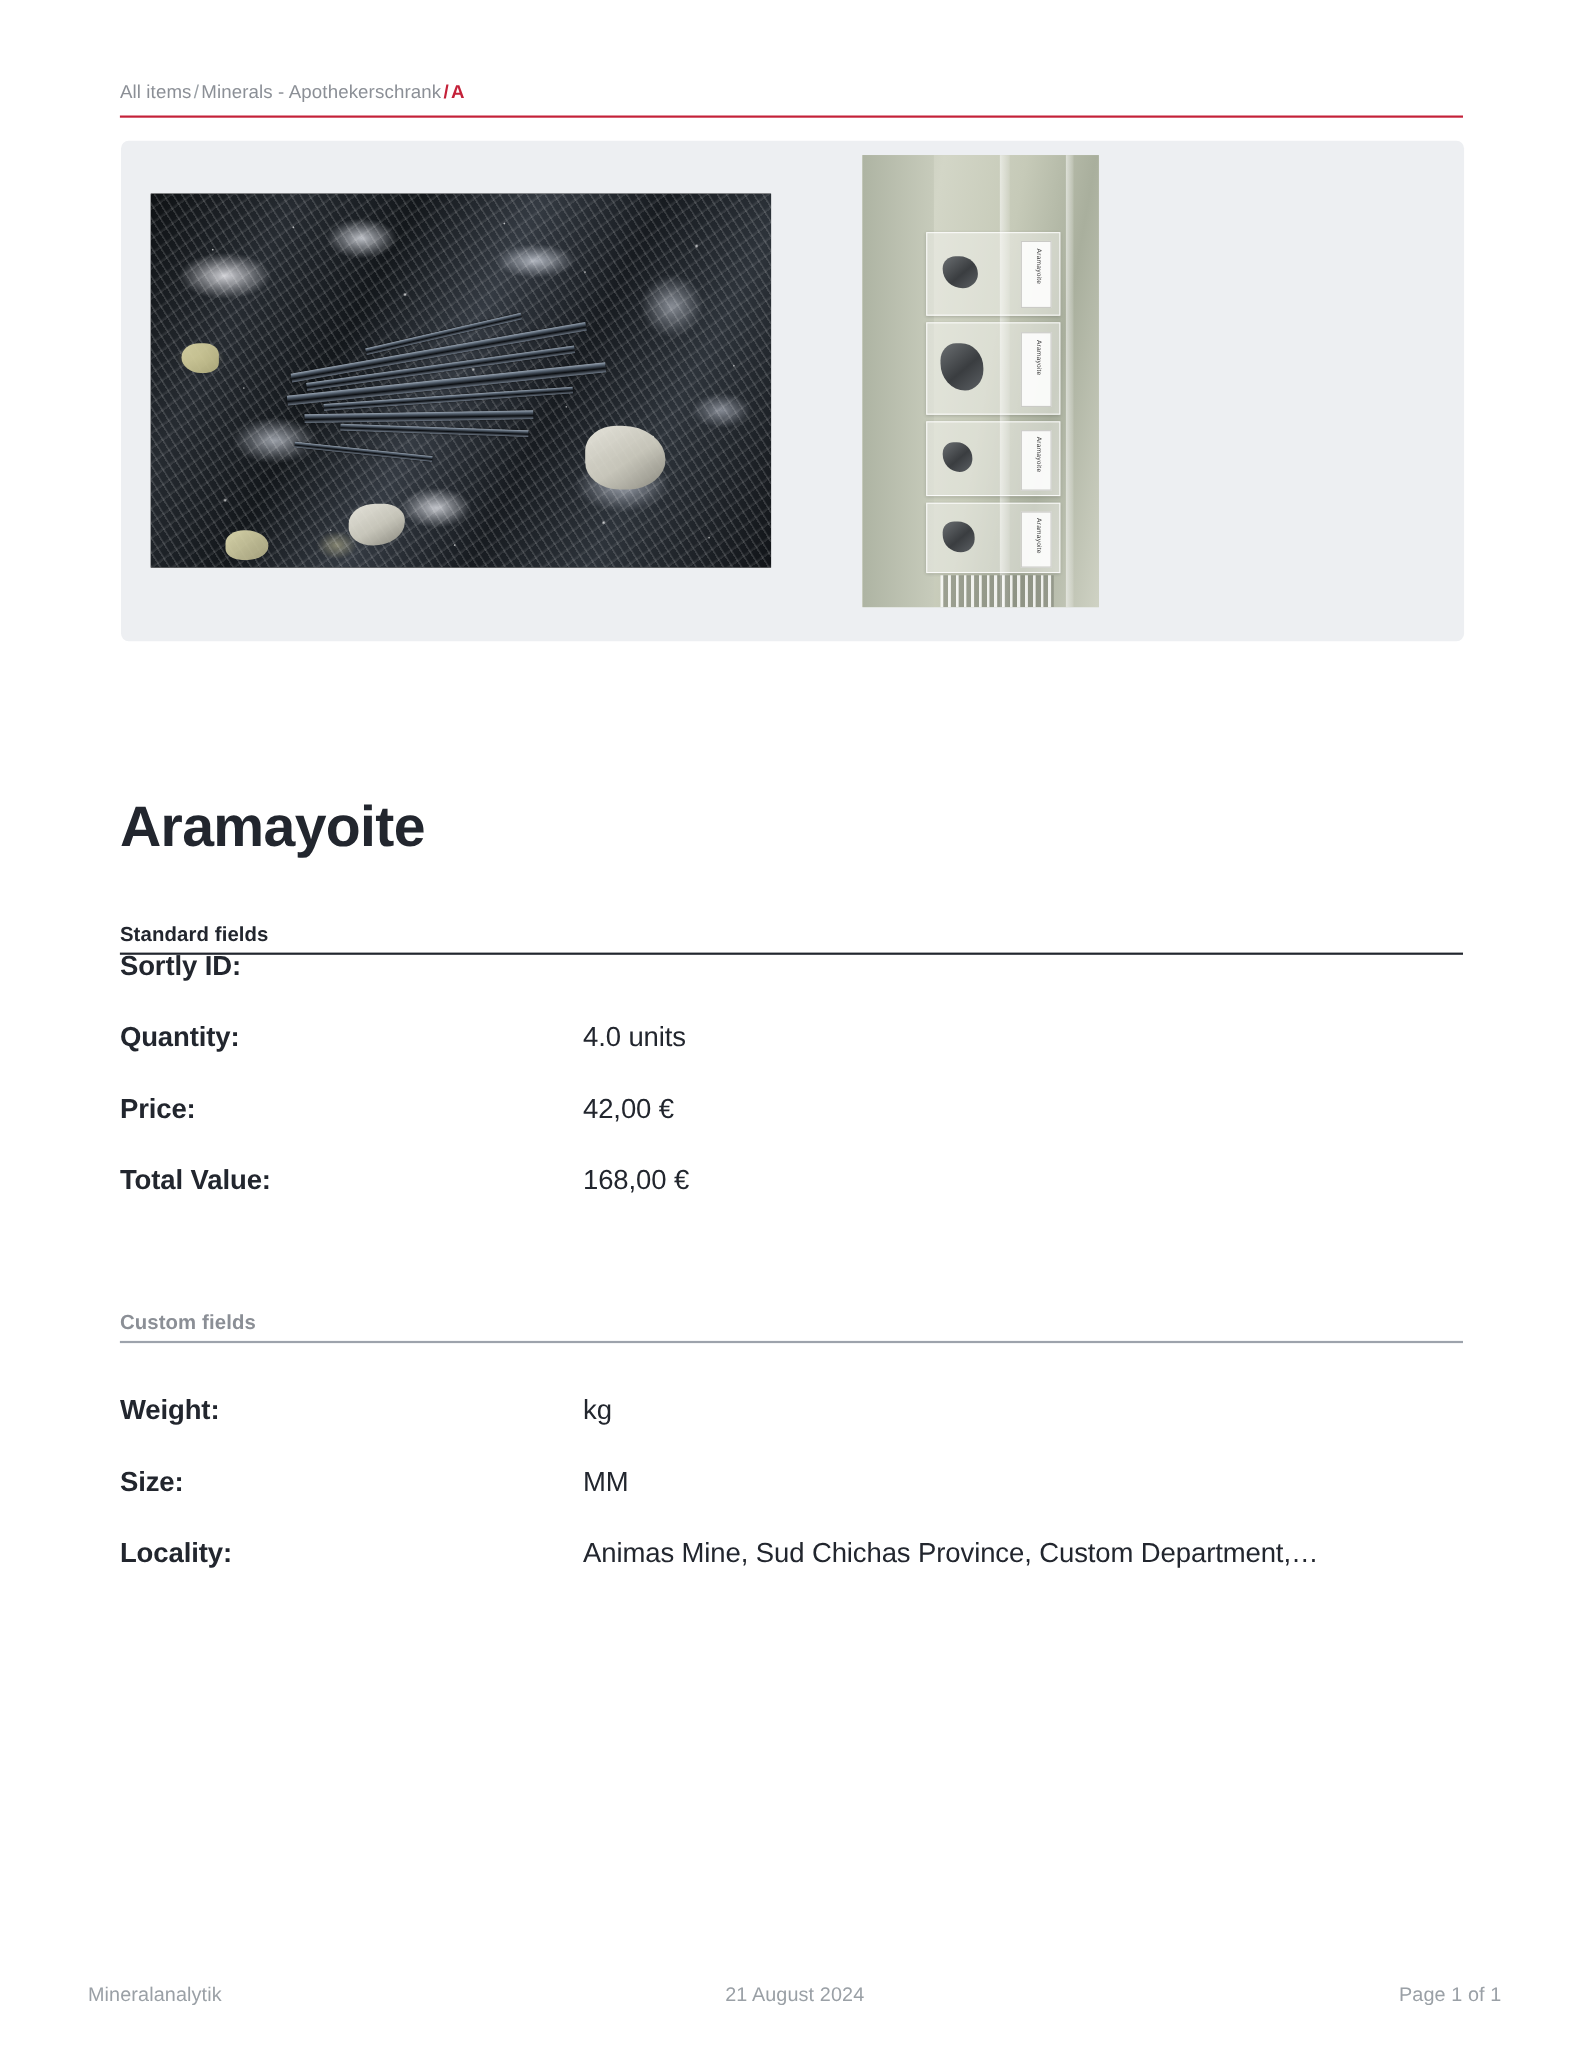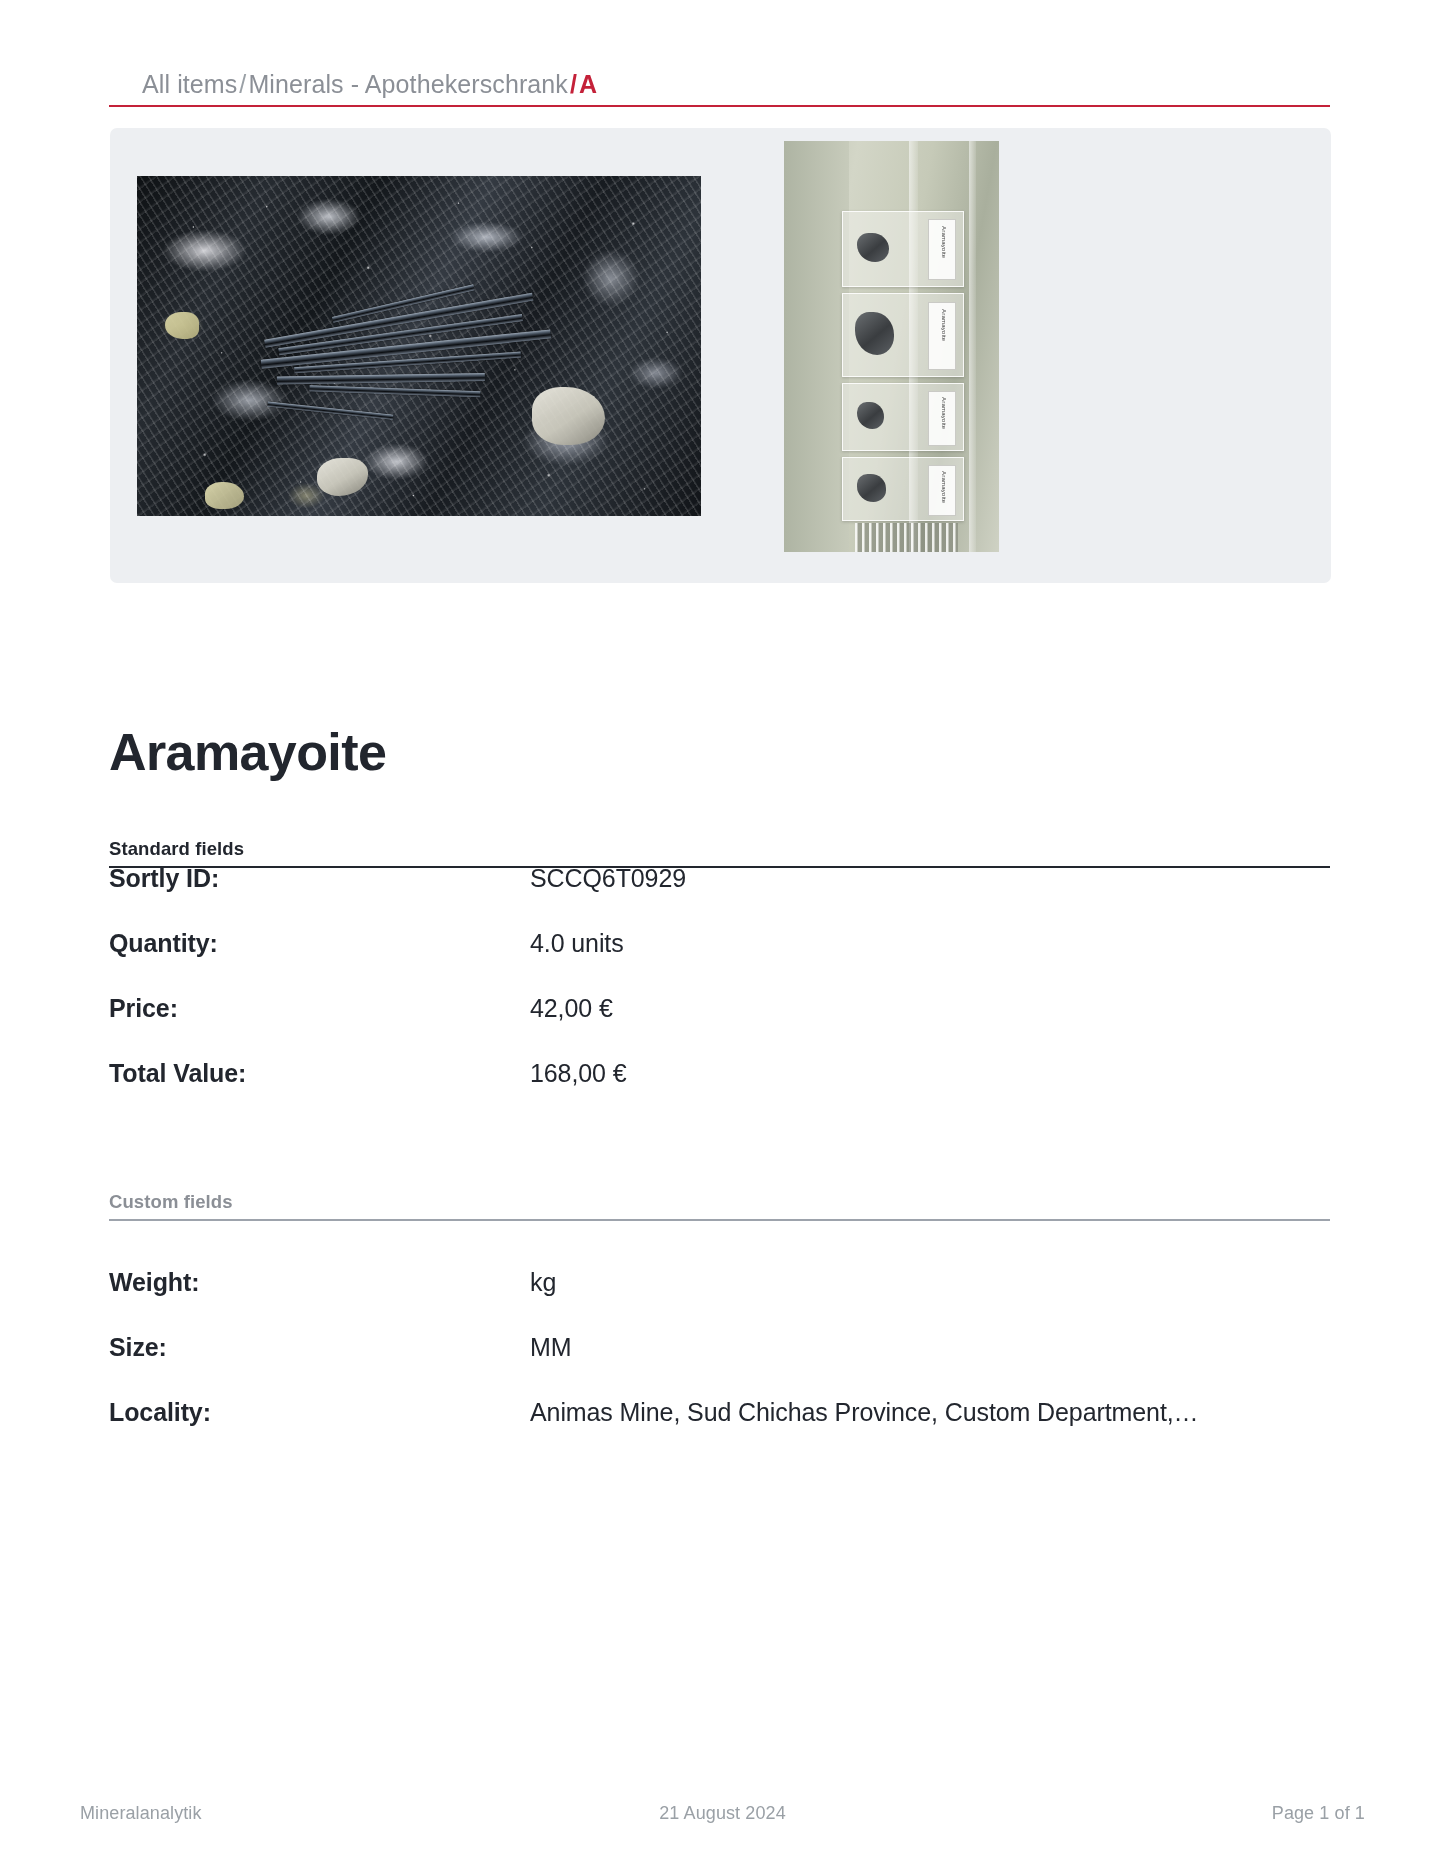--- a/index.html
+++ b/index.html
@@ -24,27 +24,26 @@
   }
 
   
   .breadcrumb-wrap {
     position: absolute;
     left: 109px;
     top: 72px;
     width: 1228px;
   }
   .breadcrumb {
-    font-size: 25px;
+    font-size: 17px;
     line-height: 24px;
     color: #8b8f96;
     letter-spacing: 0.1px;
     white-space: nowrap;
     padding-bottom: 9px;
-    margin-left: 33px;
   }
   .breadcrumb .crumb-sep {
     color: #9aa0a6;
     padding: 0 2px;
   }
   .breadcrumb .crumb-current {
     color: #c42139;
     font-weight: bold;
   }
   .breadcrumb .crumb-sep-current {
@@ -366,21 +365,20 @@
   <div class="item-title">Aramayoite</div>
 
   <div class="section section-standard">
     <div class="section-label dark">Standard fields</div>
     <div class="section-rule dark"></div>
   </div>
 
   <div class="fields fields-standard">
     <div class="field-row">
       <div class="field-label">Sortly ID:</div>
-      <div class="field-value">SCCQ6T0929</div>
     </div>
     <div class="field-row">
       <div class="field-label">Quantity:</div>
       <div class="field-value">4.0 units</div>
     </div>
     <div class="field-row">
       <div class="field-label">Price:</div>
       <div class="field-value">42,00 €</div>
     </div>
     <div class="field-row">

